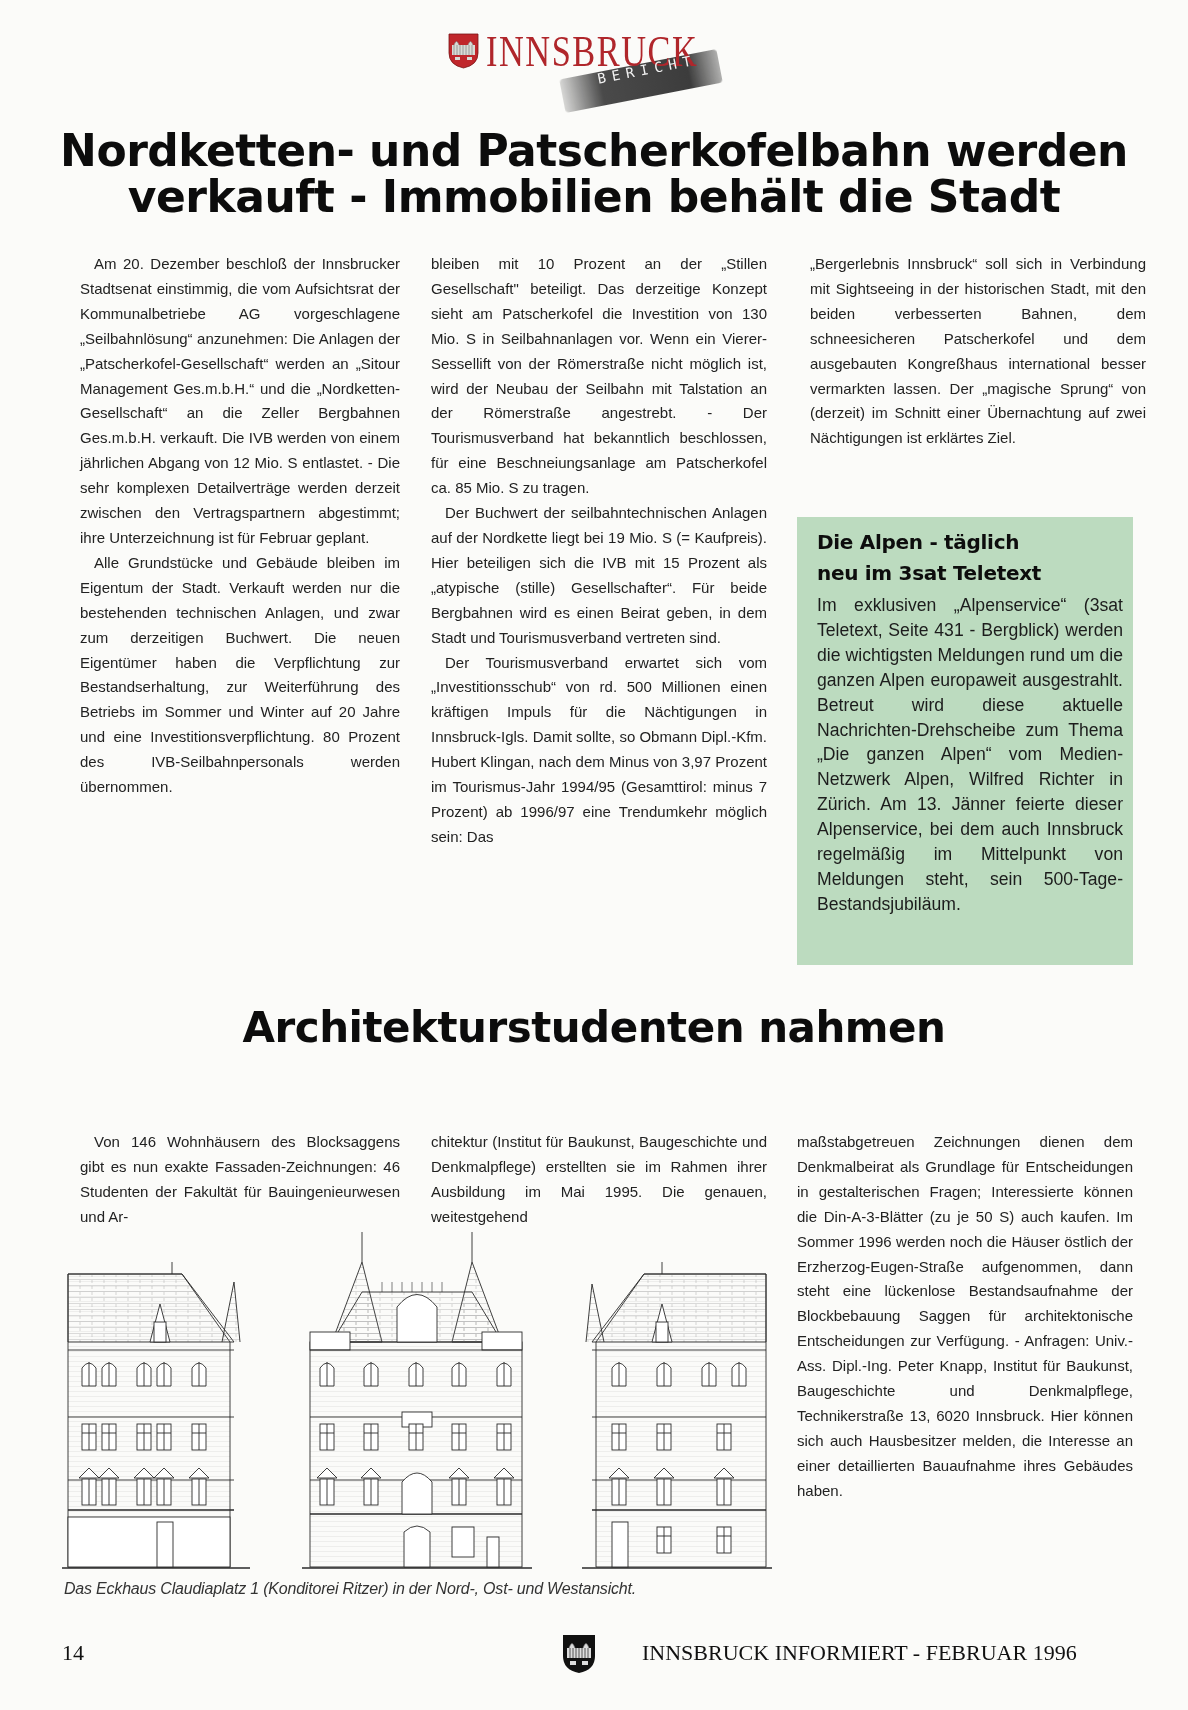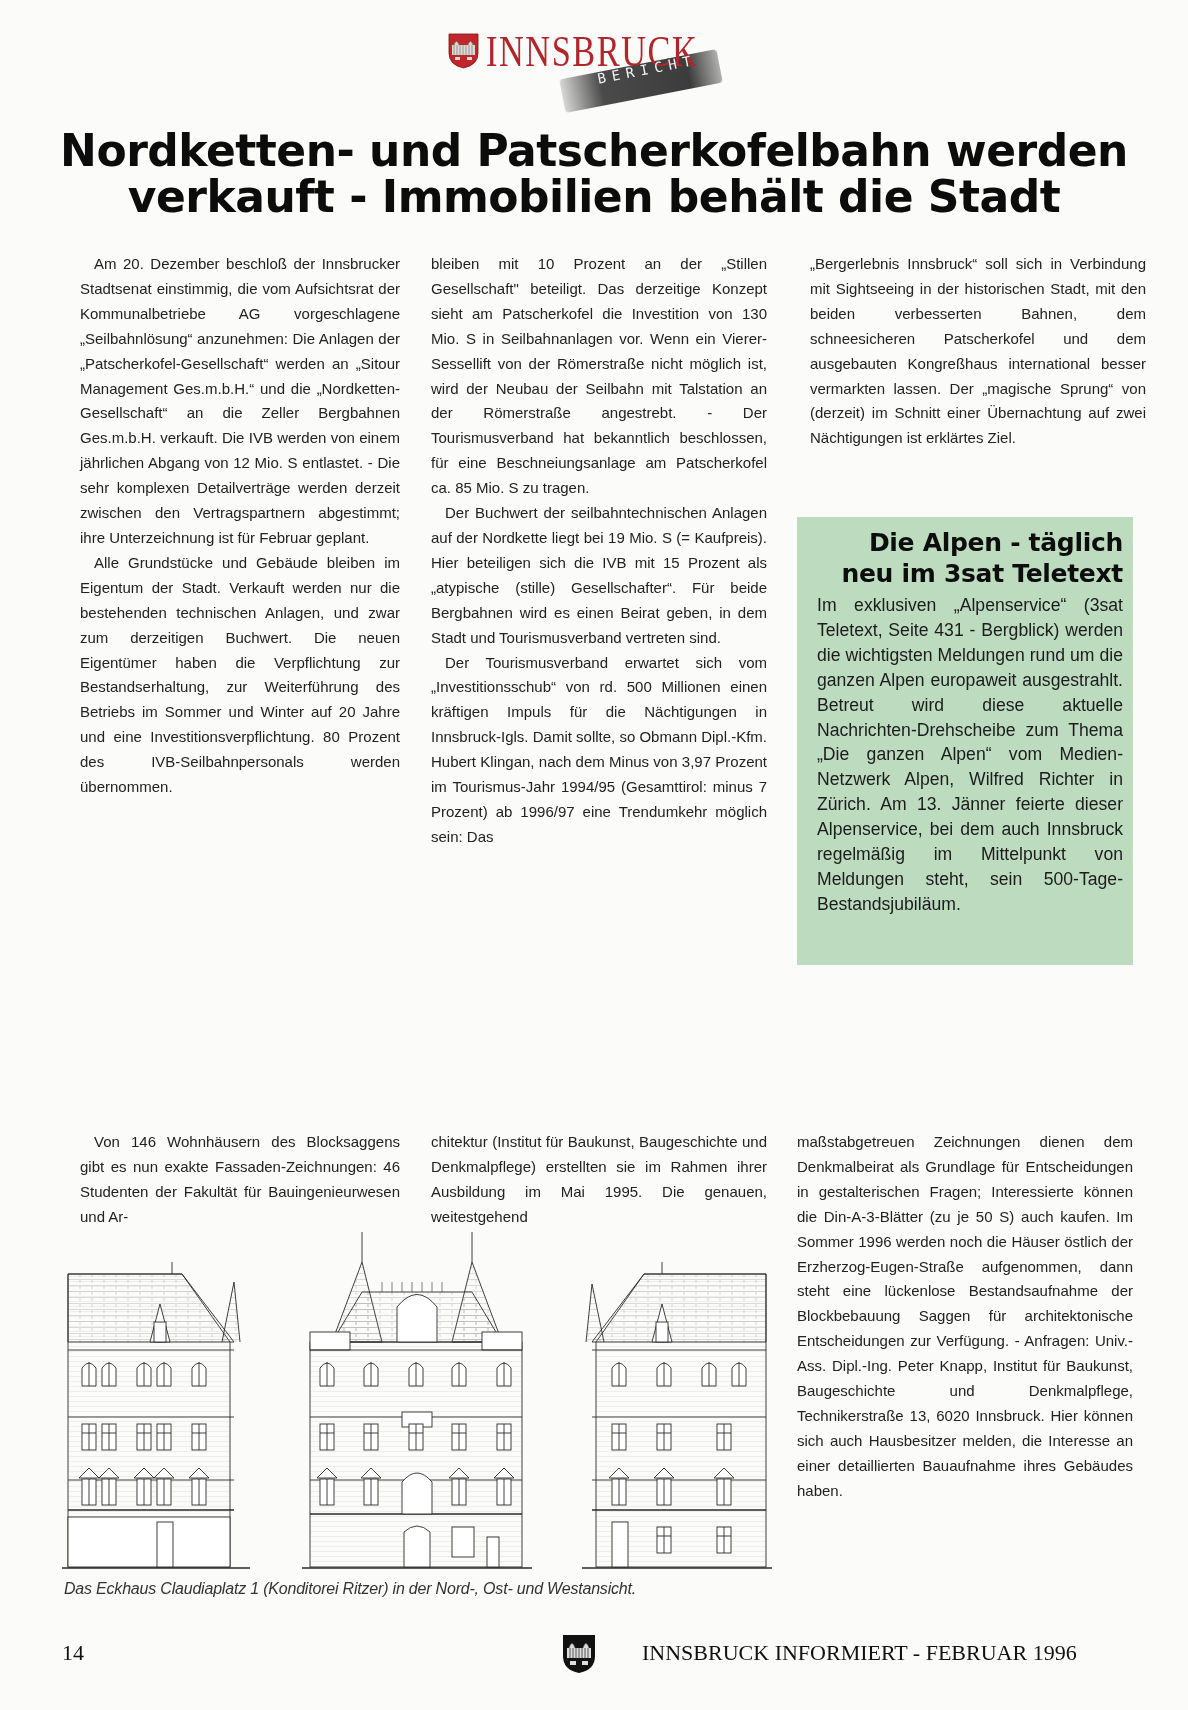--- a/index.html
+++ b/index.html
@@ -43,21 +43,21 @@
   .col p.noindent { text-indent: 0; }
   .a1c1 { left: 80px; top: 252px; width: 320px; }
   .a1c2 { left: 431px; top: 252px; width: 336px; }
   .a1c3 { left: 797px; top: 252px; width: 336px; margin-left: 13px; }
   .greenbox {
     position: absolute; left: 797px; top: 517px; width: 336px; height: 448px;
     background: #bcdbbf; box-sizing: border-box; padding: 10px 10px 0 20px;
   }
   .gb-title {
     font-family: "DejaVu Sans", "Liberation Sans", sans-serif; font-weight: bold;
-    font-size: 25px; line-height: 31px; text-align: right; color: #0d0d0d; margin: 0 0 4px 0;
+    font-size: 20px; line-height: 31px; text-align: left; color: #0d0d0d; margin: 0 0 4px 0;
     letter-spacing: -0.3px;
   }
   .gb-body { font-size: 17.6px; line-height: 24.9px; text-align: justify; color: #1c1c1c; margin: 0; }
   .a2c1 { left: 80px; top: 1130px; width: 320px; }
   .a2c2 { left: 431px; top: 1130px; width: 336px; }
   .a2c3 { left: 797px; top: 1130px; width: 336px; }
   .figure { position: absolute; left: 62px; top: 1232px; width: 712px; height: 340px; }
   .figure svg { width: 100%; height: 100%; }
   .caption {
     position: absolute; left: 64px; top: 1580px; width: 720px;
@@ -120,21 +120,21 @@
 
 <div class="greenbox">
   <h2 class="gb-title">
     <span>Die Alpen - täglich</span><br>
     <span>neu im 3sat Teletext</span>
   </h2>
   <p class="gb-body">Im exklusiven „Alpenservice“ (3sat Teletext, Seite 431 - Bergblick) werden die wichtigsten Meldungen rund um die ganzen Alpen europaweit ausgestrahlt. Betreut wird diese aktuelle Nachrichten-Drehscheibe zum Thema „Die ganzen Alpen“ vom Medien-Netzwerk Alpen, Wilfred Richter in Zürich. Am 13. Jänner feierte dieser Alpenservice, bei dem auch Innsbruck regelmäßig im Mittelpunkt von Meldungen steht, sein 500-Tage-Bestandsjubiläum.</p>
 </div>
 
 <h1 class="headline h2">
-  <br>
+  <span>Architekturstudenten nahmen</span><br>
 </h1>
 
 <div class="col a2c1">
   <p>Von 146 Wohnhäusern des Blocksaggens gibt es nun exakte Fassaden-Zeichnungen: 46 Studenten der Fakultät für Bauingenieurwesen und Ar-</p>
 </div>
 <div class="col a2c2">
   <p class="noindent">chitektur (Institut für Baukunst, Baugeschichte und Denkmalpflege) erstellten sie im Rahmen ihrer Ausbildung im Mai 1995. Die genauen, weitestgehend</p>
 </div>
 <div class="col a2c3">
   <p class="noindent">maßstabgetreuen Zeichnungen dienen dem Denkmalbeirat als Grundlage für Entscheidungen in gestalterischen Fragen; Interessierte können die Din-A-3-Blätter (zu je 50 S) auch kaufen. Im Sommer 1996 werden noch die Häuser östlich der Erzherzog-Eugen-Straße aufgenommen, dann steht eine lückenlose Bestandsaufnahme der Blockbebauung Saggen für architektonische Entscheidungen zur Verfügung. - Anfragen: Univ.-Ass. Dipl.-Ing. Peter Knapp, Institut für Baukunst, Baugeschichte und Denkmalpflege, Technikerstraße 13, 6020 Innsbruck. Hier können sich auch Hausbesitzer melden, die Interesse an einer detaillierten Bauaufnahme ihres Gebäudes haben.</p>

